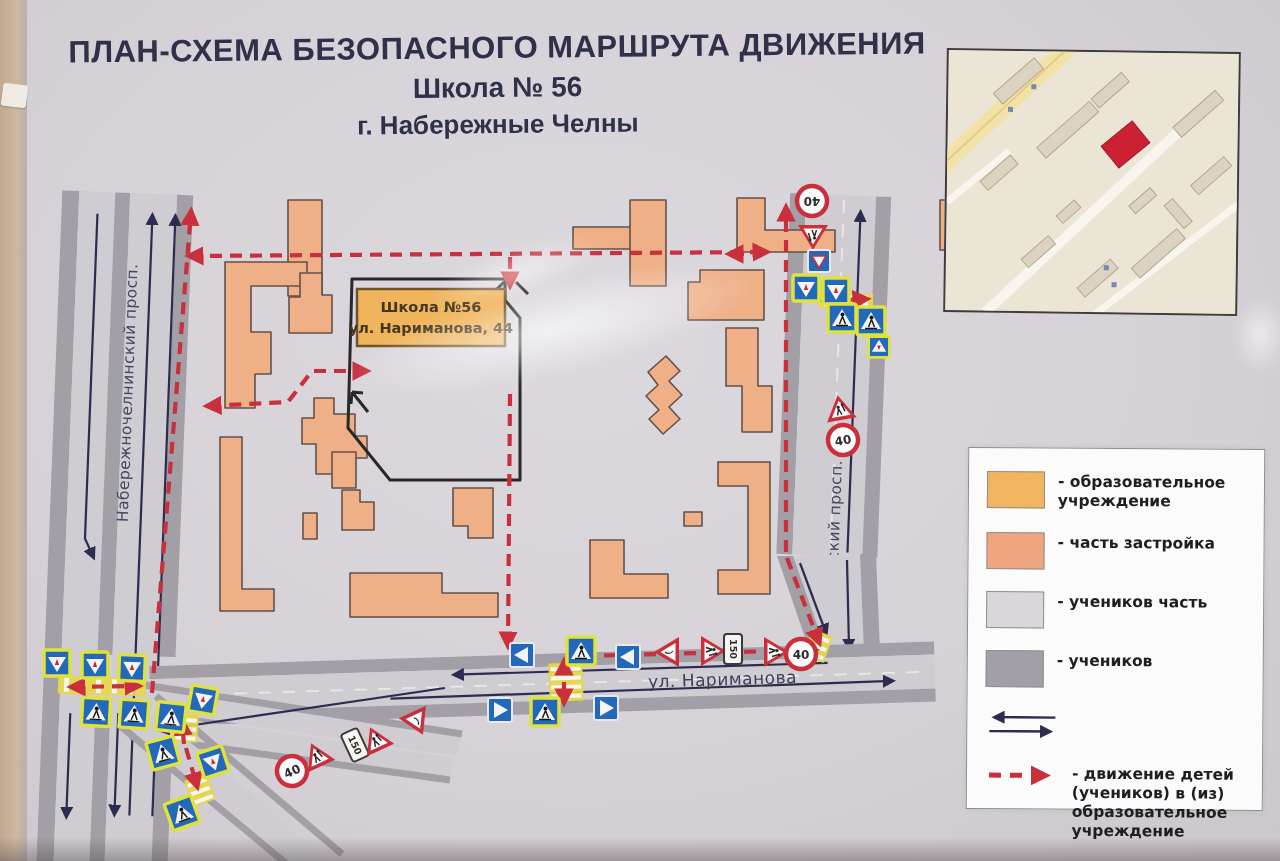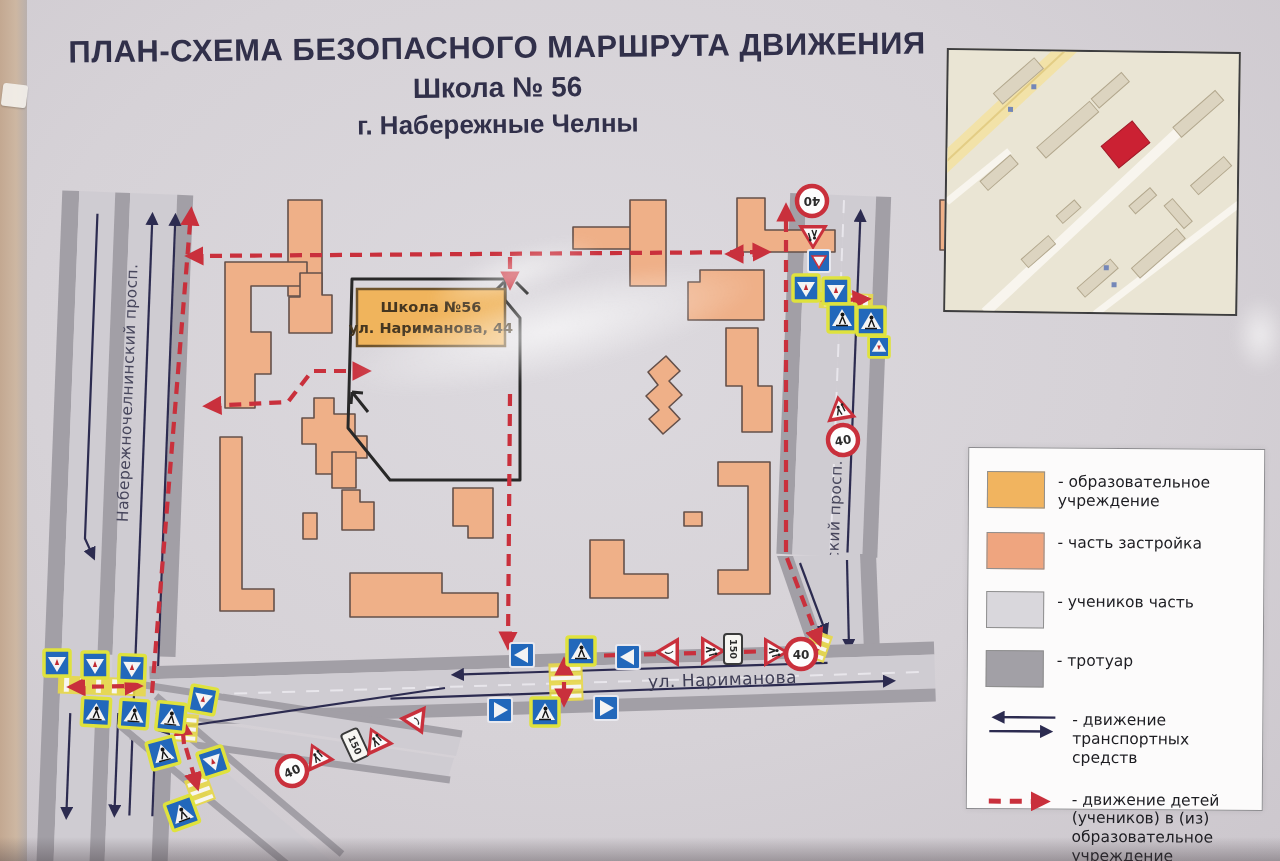--- a/index.html
+++ b/index.html
@@ -27,21 +27,21 @@
   #legend{position:absolute;left:967px;top:448px;width:297px;height:362px;
     background:#fcfbfb;border:1px solid #8d8c90;box-sizing:border-box;
     padding:22px 14px 10px 18px;transform:rotate(.4deg);box-shadow:0 0 6px rgba(0,0,0,.08);}
   .lg-item{display:flex;align-items:flex-start;gap:13px;margin-bottom:21px;}
   .lg-sw{flex:0 0 auto;width:56px;height:35px;border:1px solid #8f8f8f;margin-top:1px;}
   .sw-edu{background:#f1b45f;}
   .sw-res{background:#efa57f;}
   .sw-road{background:#d9d7dc;}
   .sw-side{background:#a2a0a6;}
   .lg-sw-arrows{border:none;background:none;height:32px;width:74px;}
-  .lg-label{font-size:15.5px;line-height:1.22;color:#1d1d22;white-space:pre-line;padding-top:2px;}
+  .lg-label{font-size:15.5px;line-height:1.22;color:#1d1d22;white-space:pre-line;padding-top:2px;font-weight:bold;}
   
   .glare{position:absolute;pointer-events:none;
     background:radial-gradient(ellipse at center,rgba(255,255,255,.85) 0%,rgba(255,255,255,0) 68%);
     filter:blur(5px);}
   #glare-1{left:330px;top:282px;width:440px;height:96px;transform:rotate(-13deg);opacity:.75;}
   #glare-2{left:420px;top:248px;width:190px;height:52px;transform:rotate(-18deg);opacity:.6;}
   #glare-3{left:1232px;top:295px;width:56px;height:80px;opacity:.7;}
   
   .road{fill:#cfccd2;}
   .side{fill:#a29fa6;}
@@ -460,36 +460,34 @@
       <div class="lg-item">
         <div class="lg-sw sw-res"></div>
         <div class="lg-label">- часть застройка</div>
       </div>
       <div class="lg-item">
         <div class="lg-sw sw-road"></div>
         <div class="lg-label">- учеников часть</div>
       </div>
       <div class="lg-item">
         <div class="lg-sw sw-side"></div>
-        <div class="lg-label">- тротуар</div>
+        <div class="lg-label">- учеников</div>
       </div>
       <div class="lg-item">
         <div class="lg-sw lg-sw-arrows">
           <svg width="74" height="32" viewBox="0 0 74 32">
             <defs>
               <marker id="lna" viewBox="0 0 10 10" refX="7" refY="5" markerWidth="5.5" markerHeight="5.5" orient="auto-start-reverse">
                 <path d="M0,0 L10,5 L0,10 Z" fill="#2c2b50"></path>
               </marker>
             </defs>
             <path d="M70,8 L10,8" stroke="#2c2b50" stroke-width="2.4" marker-end="url(#lna)"></path>
             <path d="M4,22 L64,22" stroke="#2c2b50" stroke-width="2.4" marker-end="url(#lna)"></path>
           </svg>
         </div>
-        <div class="lg-label">- движение
-транспортных средств</div>
       </div>
       <div class="lg-item">
         <div class="lg-sw lg-sw-arrows">
           <svg width="74" height="32" viewBox="0 0 74 32">
             <defs>
               <marker id="lra" viewBox="0 0 10 10" refX="6" refY="5" markerWidth="4" markerHeight="4" orient="auto">
                 <path d="M0,0 L10,5 L0,10 Z" fill="#c9303c"></path>
               </marker>
             </defs>
             <path d="M4,12 L58,12" stroke="#c9303c" stroke-width="5" stroke-dasharray="12 9" marker-end="url(#lra)"></path>

